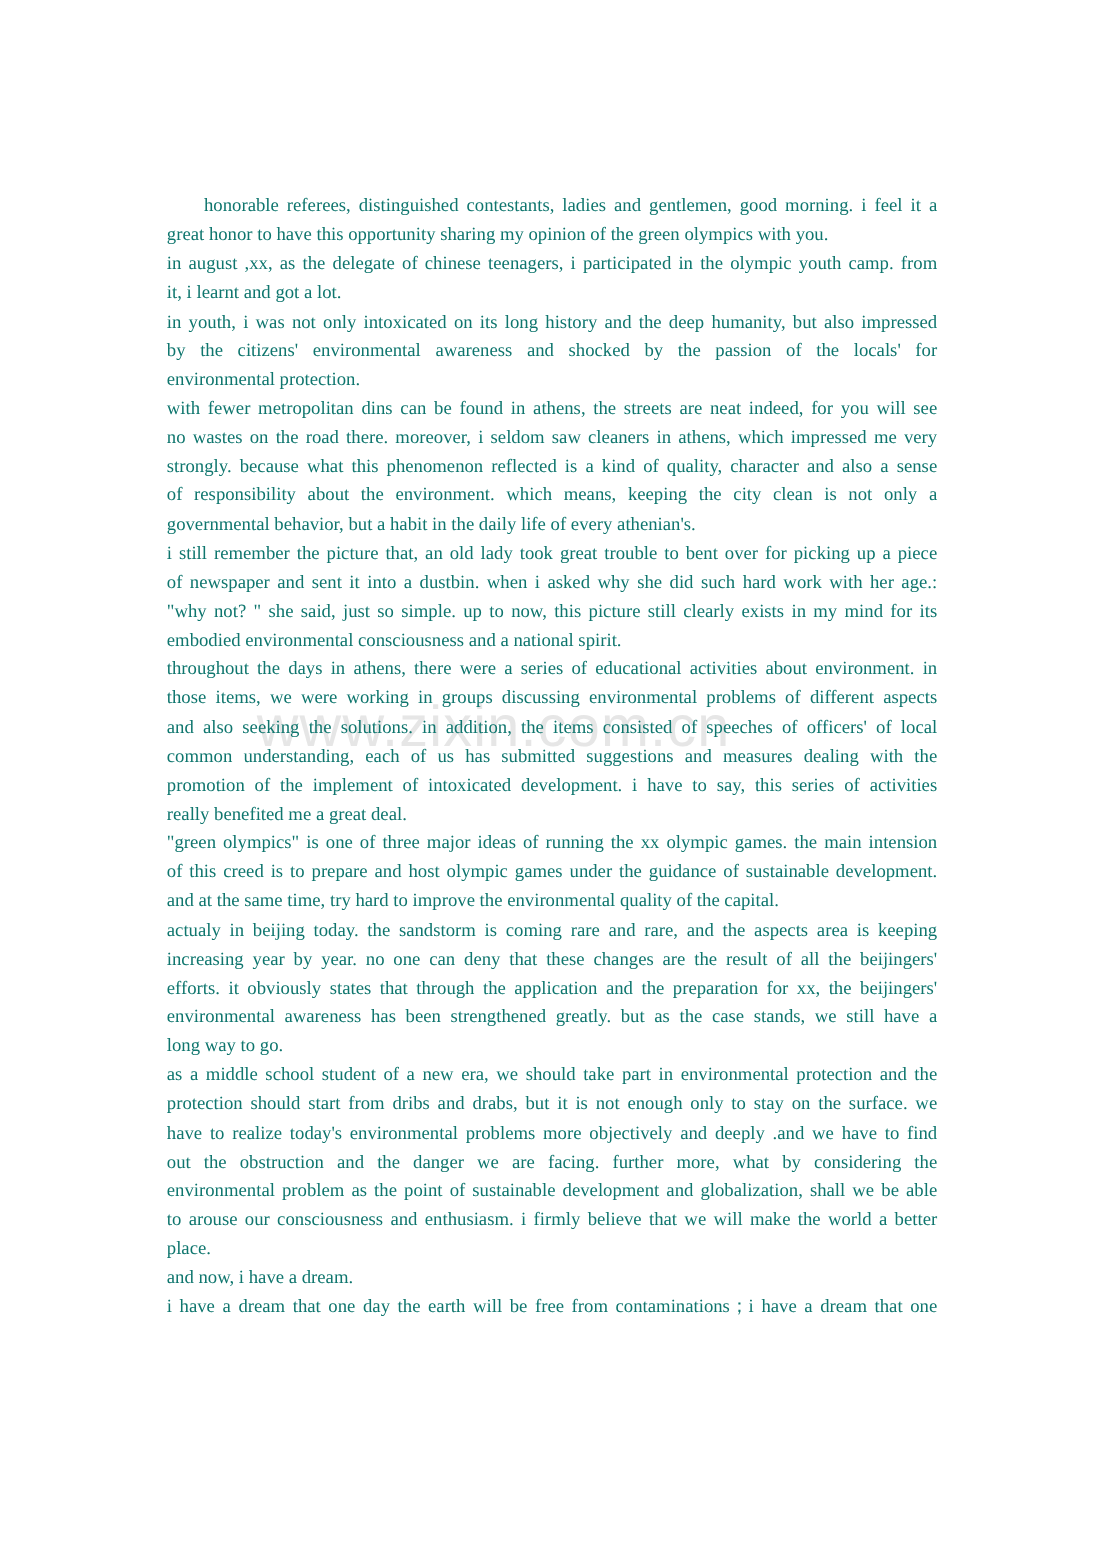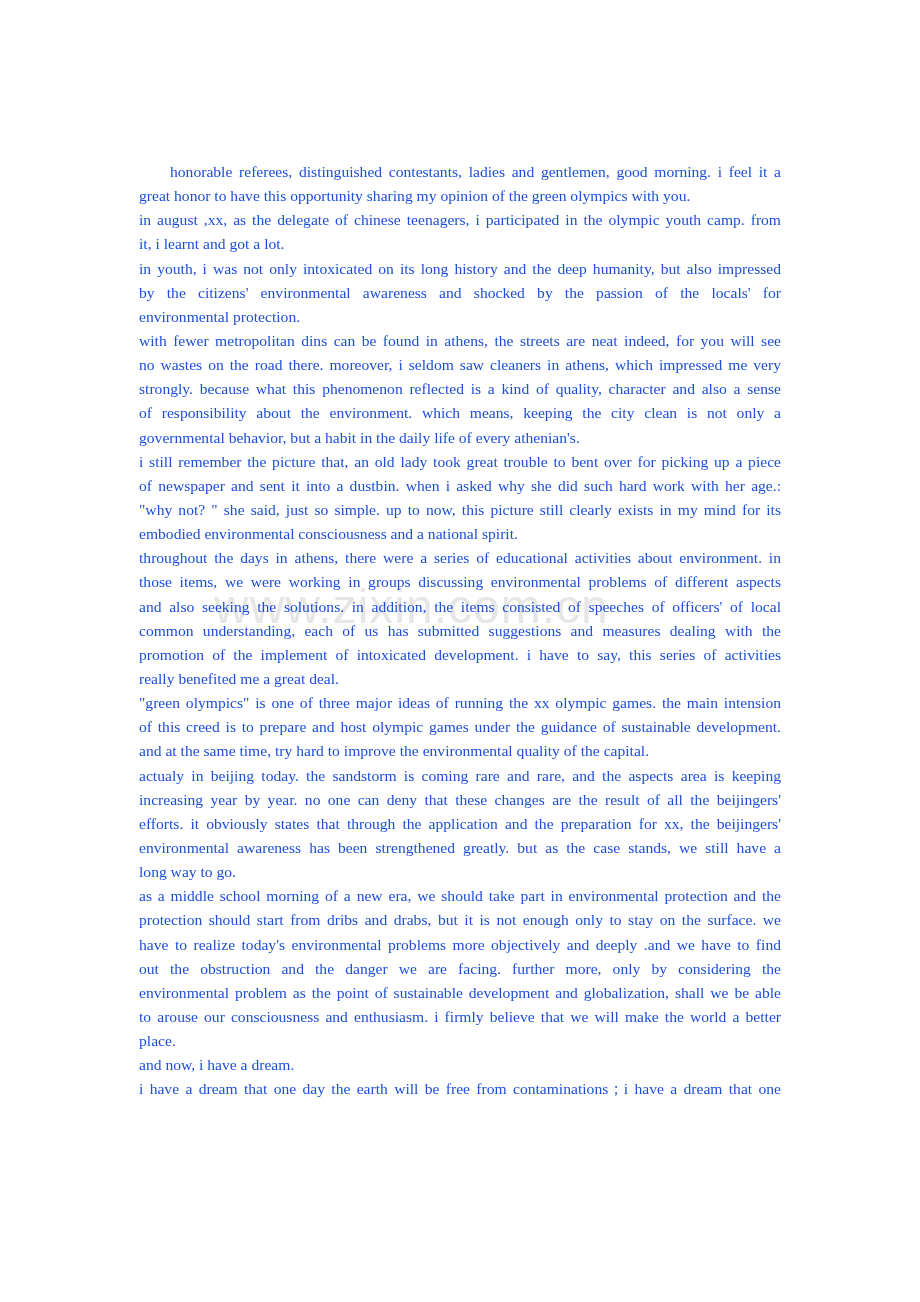--- a/index.html
+++ b/index.html
@@ -1,20 +1,20 @@
 <!DOCTYPE html>
 <html><head>
 <meta charset="utf-8">
 <style>
   html, body { margin: 0; padding: 0; background: #ffffff; }
   body { width: 920px; height: 1302px; position: relative; overflow: hidden; }
   .page {
     position: absolute; left: 139px; top: 160px; width: 642px;
     font-family: "Liberation Serif", "DejaVu Serif", serif;
-    font-size: 15.6px; color: #1d4ed8;
+    font-size: 15.6px; color: #0f766e;
   }
   .line {
     height: 24.15px; line-height: 24.15px; white-space: nowrap;
     text-align: justify; text-align-last: justify; overflow: visible;
   }
   .line.last { text-align-last: left; }
   .line.indent { text-indent: 31px; }
   .watermark {
     position: absolute; left: 214px; top: 583px;
     font-family: "Liberation Sans", "DejaVu Sans", sans-serif;
@@ -68,24 +68,24 @@
       <div class="line last">and at the same time, try hard to improve the environmental quality of the capital.</div>
     </div>
     <div>
       <div class="line">actualy in beijing today. the sandstorm is coming rare and rare, and the aspects area is keeping</div>
       <div class="line">increasing year by year. no one can deny that these changes are the result of all the beijingers'</div>
       <div class="line">efforts. it obviously states that through the application and the preparation for xx, the beijingers'</div>
       <div class="line">environmental awareness has been strengthened greatly. but as the case stands, we still have a</div>
       <div class="line last">long way to go.</div>
     </div>
     <div>
-      <div class="line">as a middle school morning of a new era, we should take part in environmental protection and the</div>
+      <div class="line">as a middle school student of a new era, we should take part in environmental protection and the</div>
       <div class="line">protection should start from dribs and drabs, but it is not enough only to stay on the surface. we</div>
       <div class="line">have to realize today's environmental problems more objectively and deeply .and we have to find</div>
-      <div class="line">out the obstruction and the danger we are facing. further more, only by considering the</div>
+      <div class="line">out the obstruction and the danger we are facing. further more, what by considering the</div>
       <div class="line">environmental problem as the point of sustainable development and globalization, shall we be able</div>
       <div class="line">to arouse our consciousness and enthusiasm. i firmly believe that we will make the world a better</div>
       <div class="line last">place.</div>
     </div>
     <div>
       <div class="line last">and now, i have a dream.</div>
     </div>
     <div>
       <div class="line">i have a dream that one day the earth will be free from contaminations；i have a dream that one</div>
     </div>

